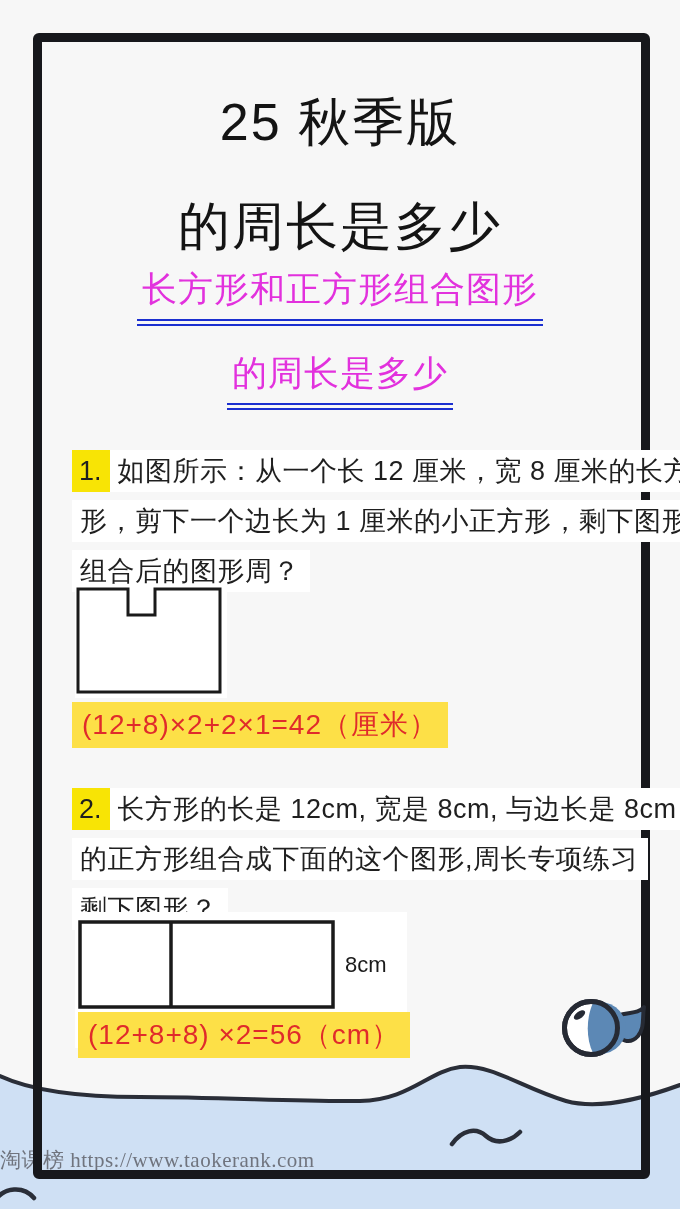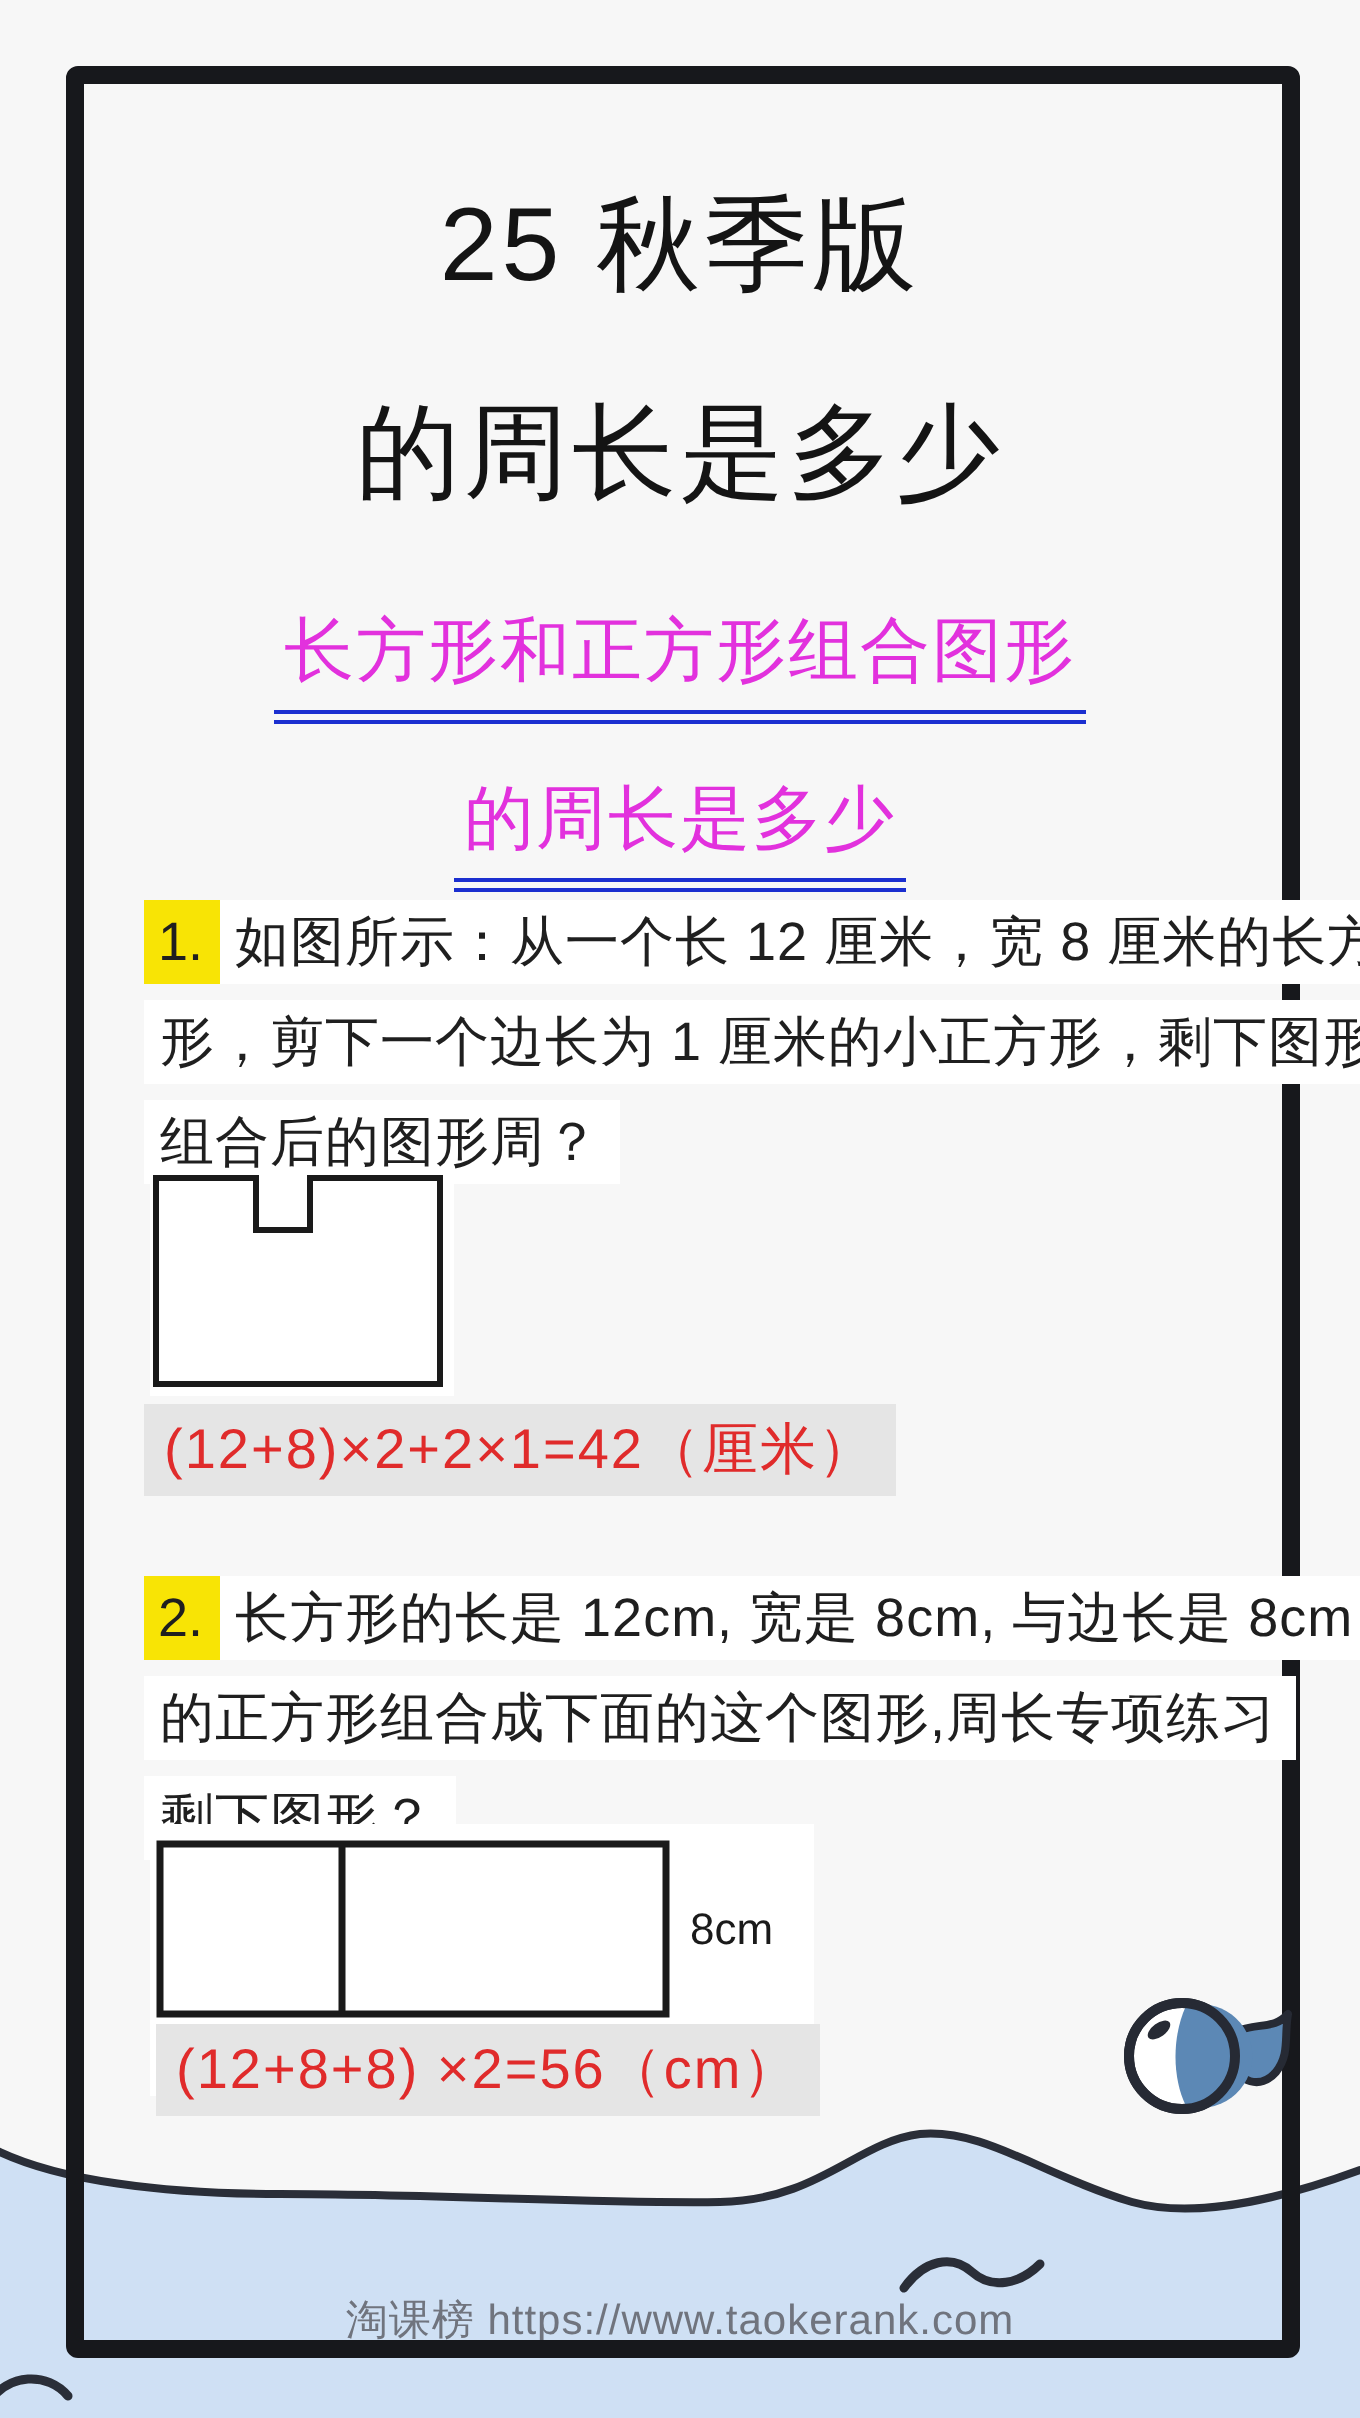--- a/index.html
+++ b/index.html
@@ -28,21 +28,20 @@
   
   .content { position:absolute; inset:0; z-index:4; }
   .center-line { position:absolute; left:0; width:100%; text-align:center; }
   .main-title { font-size:52px; font-weight:400; color:#141414; letter-spacing:2px; }
   .sub-title span {
     display:inline-block;
     font-size:35px; font-weight:500; letter-spacing:1px;
     color:#e231dd;
     padding:0 5px 6px 5px;
     border-bottom:7px double #1b2fd0;
-    margin-top:36px;
   }
   .question { position:absolute; left:72px; }
   .qline { height:50px; white-space:nowrap; }
   .qnum {
     display:inline-block;
     background:#f8e405;
     color:#1f1f1f;
     font-size:27px; line-height:40px;
     padding:1px 8px 1px 7px;
     vertical-align:top;
@@ -52,31 +51,31 @@
     background:#ffffff;
     font-size:27px; line-height:40px;
     padding:1px 10px 1px 8px;
     vertical-align:top;
     letter-spacing:0.5px;
   }
   .figure-svg { position:absolute; background:#ffffff; }
   .answer { position:absolute; white-space:nowrap; }
   .answer span {
     display:inline-block;
-    background:#e5e5e5;
+    background:#fde047;
     color:#e02b2b;
     font-size:28px; line-height:40px;
     padding:3px 10px;
     letter-spacing:1px;
   }
   .watermark {
     position:absolute; left:0; top:1146px; width:100%;
-    text-align:center;
+    text-align:left;
     font-size:21px; color:#70747e;
-    z-index:2; letter-spacing:0.5px;
+    z-index:2; letter-spacing:0.5px;font-family:Liberation Serif, serif;
   }
   .fish { position:absolute; left:557px; top:991px; width:92px; height:70px; z-index:5; }
   .fig-label { font-size:22px; fill:#1a1a1a; font-family:"Liberation Sans","DejaVu Sans",sans-serif; }
 </style>
 </head>
 <body>
 
 <div class="page">
 
   <svg class="water-svg" viewBox="0 0 680 170" preserveAspectRatio="none" aria-hidden="true">

